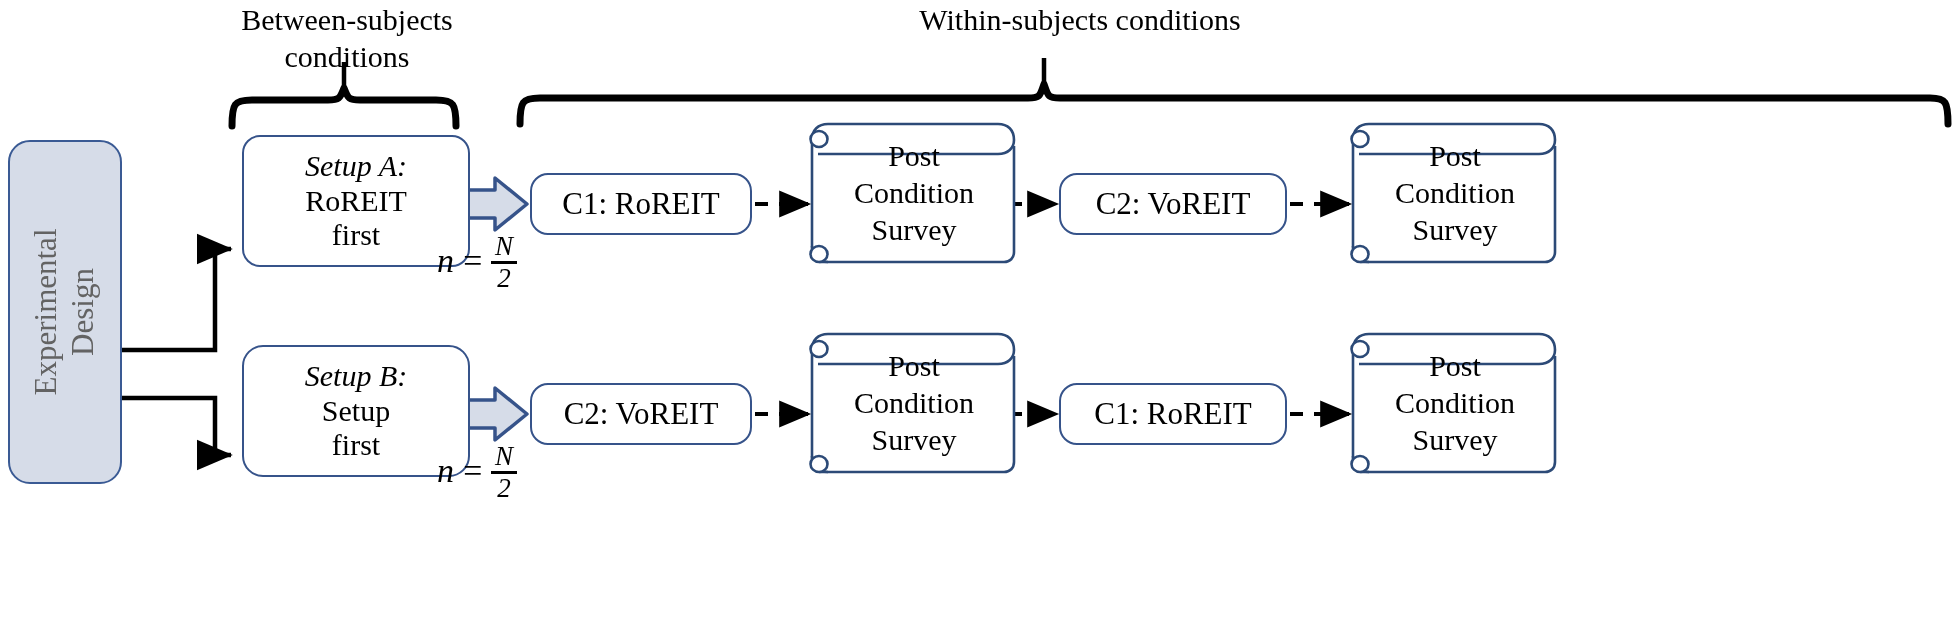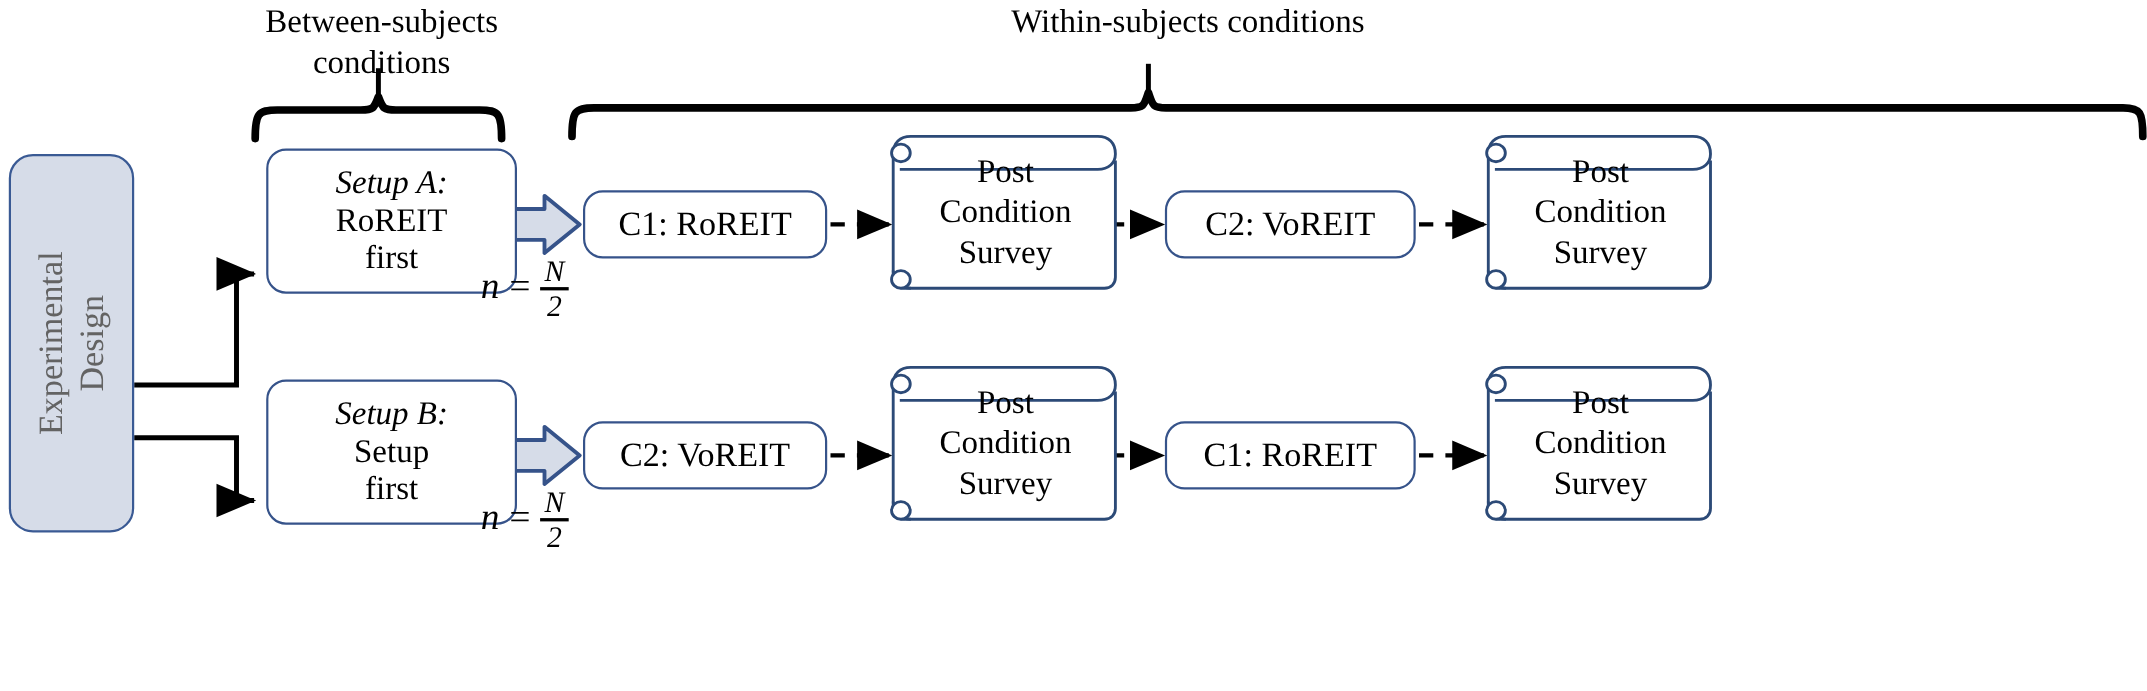--- a/index.html
+++ b/index.html
@@ -94,21 +94,21 @@
     line-height: 1.15;
     height: 62px;
     justify-content: center;
   }
 
   
   #setup-a { left: 242px; top: 135px; }
   #cond-a1 { left: 530px; top: 173px; width: 222px; }
   #cond-a2 { left: 1059px; top: 173px; width: 228px; }
   
-  #setup-b { left: 242px; top: 345px; }
+  #setup-b { left: 242px; top: 345px; border-radius: 21px; }
   #cond-b1 { left: 530px; top: 383px; width: 222px; }
   #cond-b2 { left: 1059px; top: 383px; width: 228px; }
 
   
   .doc-shape {
     position: absolute;
     width: 220px;
     height: 148px;
   }
   .doc-shape svg { display: block; width: 100%; height: 100%; overflow: visible; }

